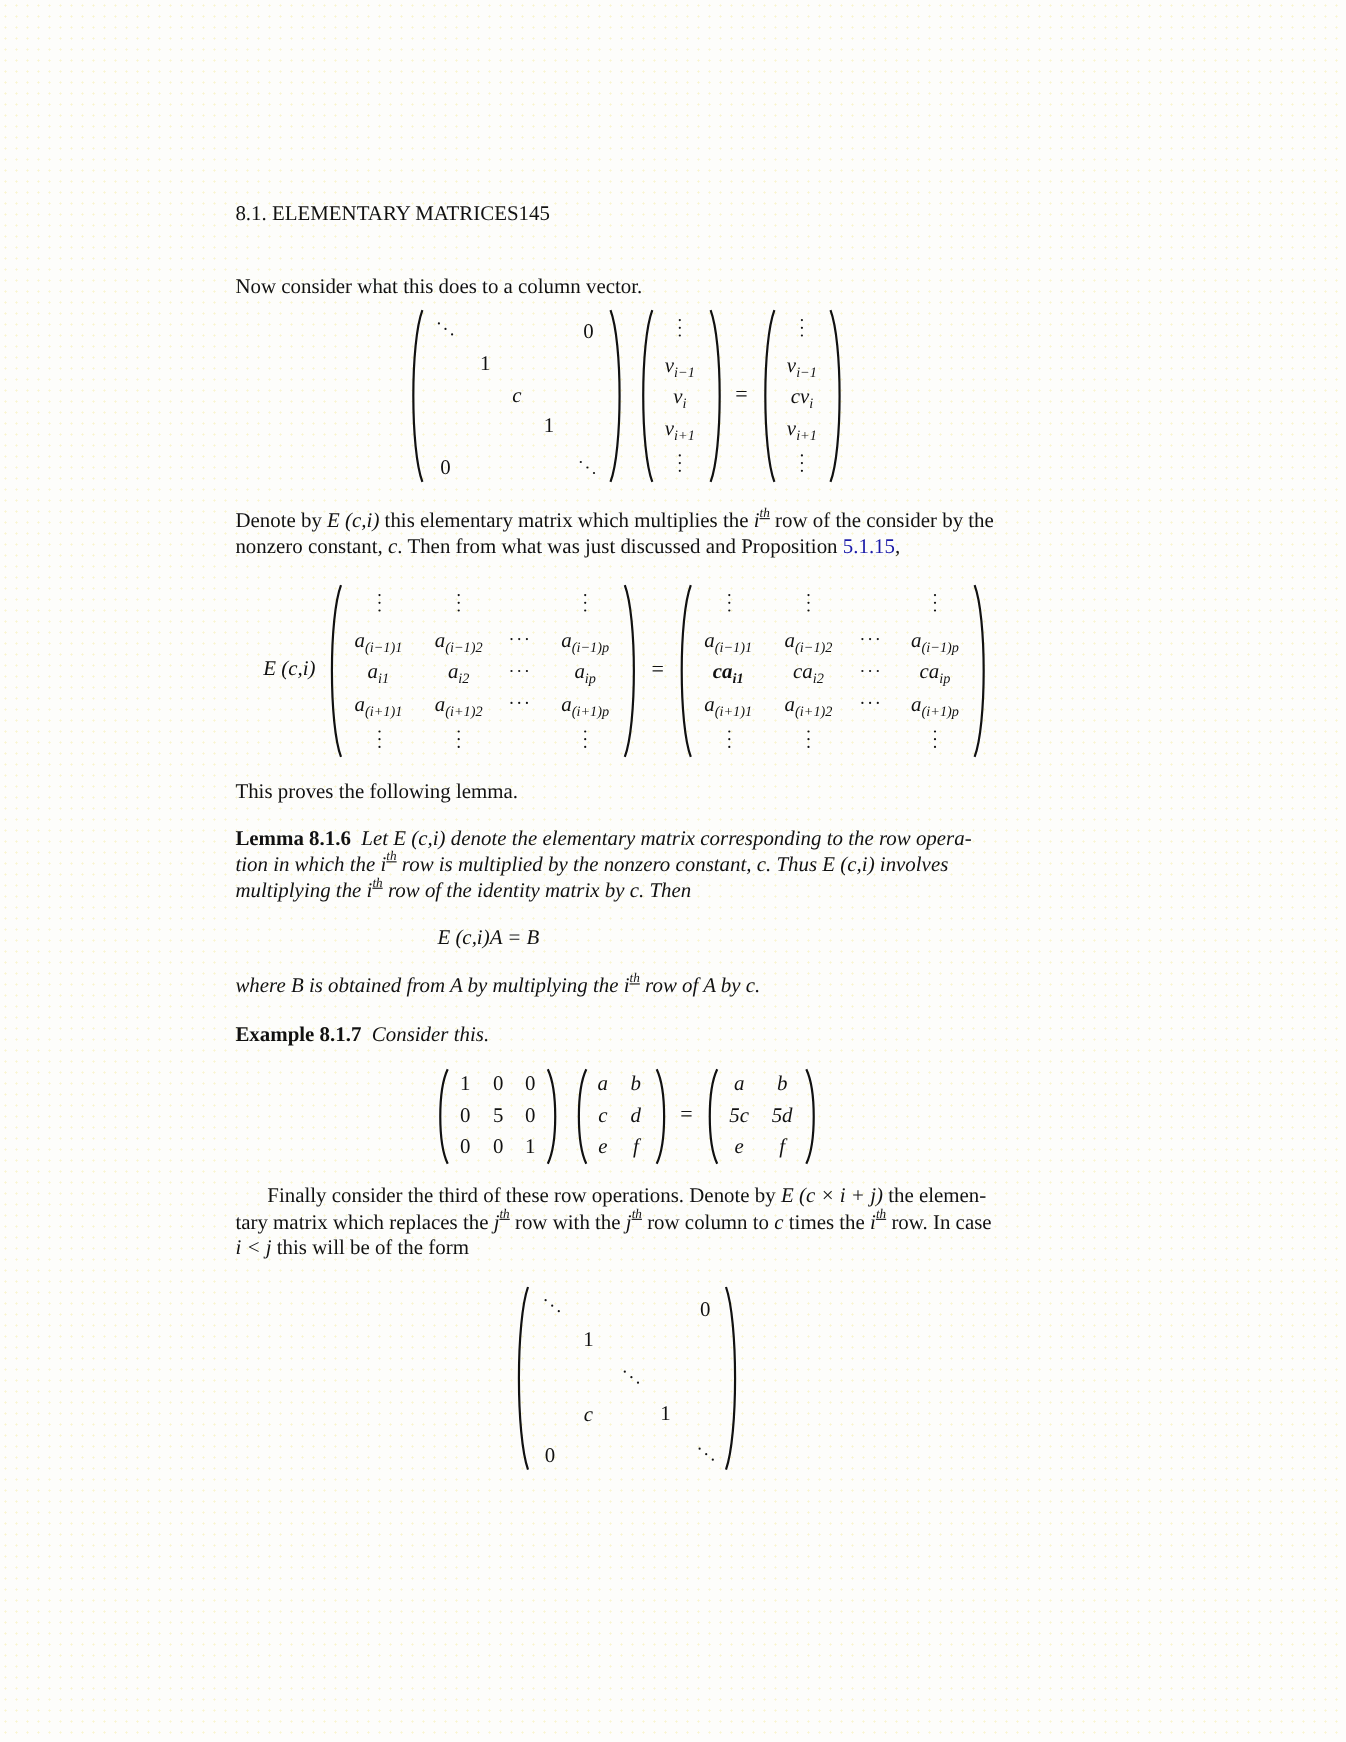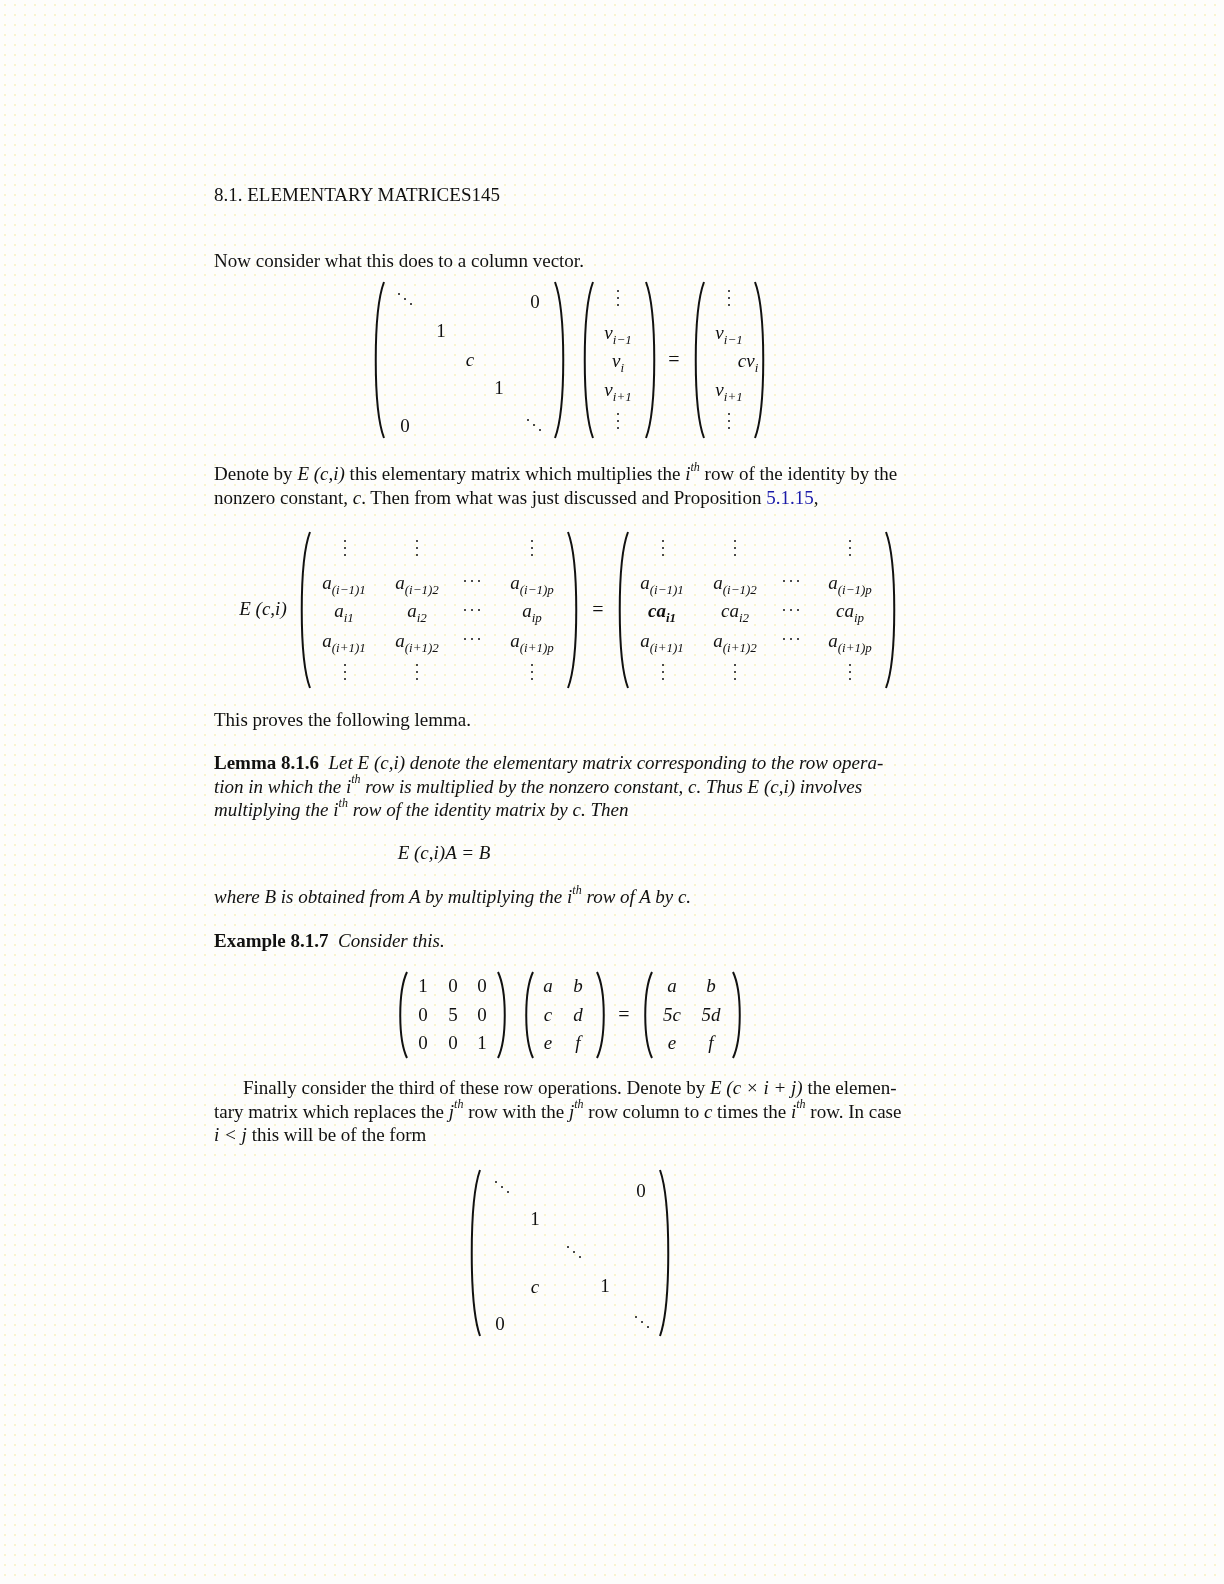--- a/index.html
+++ b/index.html
@@ -28,21 +28,21 @@
     }
     .para {
       left: 214px;
       width: 714px;
       font-size: 19px;
       line-height: 23.5px;
       text-align: justify;
     }
     i, .m { font-style: italic; }
     .up { font-style: normal; }
-    sup { font-size: 12px; line-height: 0; position: relative; top: -2px; }
+    sup { font-size: 12px; line-height: 0; position: relative; top: -2px; text-decoration: underline; }
     sub { font-size: 13px; line-height: 0; }
     a.link { color: #1a1aa8; text-decoration: none; }
     b { font-weight: bold; }
     .cell {
       position: absolute;
       font-size: 19px;
       transform: translate(-50%, -50%);
       white-space: nowrap;
       font-style: italic;
     }
@@ -121,31 +121,31 @@
   </svg>
   <svg class="abs" style="left:753px;top:281px;" width="16" height="158">
     <path d="M2 1 C13 30, 13 128, 2 157" stroke="#111" stroke-width="2" fill="none"></path>
   </svg>
   <div class="abs" style="left:728px;top:290px;">
     <div class="dot" style="left:0;top:0;"></div>
       <div class="dot" style="left:0;top:7px;"></div>
       <div class="dot" style="left:0;top:14px;"></div>
   </div>
   <div class="cell" style="left:729px;top:333px;"><span>v</span><sub class="m">i−1</sub></div>
-  <div class="cell" style="left:729px;top:361px;margin-left:19px;"><span>cv</span><sub class="m">i</sub></div>
+  <div class="cell" style="left:729px;top:361px;"><span>cv</span><sub class="m">i</sub></div>
   <div class="cell" style="left:729px;top:390px;"><span>v</span><sub class="m">i+1</sub></div>
   <div class="abs" style="left:728px;top:413px;">
     <div class="dot" style="left:0;top:0;"></div>
       <div class="dot" style="left:0;top:7px;"></div>
       <div class="dot" style="left:0;top:14px;"></div>
   </div>
 </div>
 
 <div class="abs para" style="top:462px;">
-  <span>Denote by </span><i>E</i><span class="m"> (c,i)</span><span> this elementary matrix which multiplies the </span><i>i</i><sup class="m">th</sup><span> row of the identity by the</span><br>
+  <span>Denote by </span><i>E</i><span class="m"> (c,i)</span><span> this elementary matrix which multiplies the </span><i>i</i><sup class="m">th</sup><span> row of the consider by the</span><br>
   <span>nonzero constant, </span><i>c</i><span>. Then from what was just discussed and Proposition </span><a class="link" href="#">5.1.15</a><span>,</span>
 </div>
 
 <div class="abs" style="left:0;top:0;width:1224px;height:1584px;pointer-events:none;">
   <div class="cell" style="left:263px;top:609px;">E (c,i)</div>
 
   <svg class="abs" style="left:296px;top:531px;" width="16" height="158">
     <path d="M14 1 C3 30, 3 128, 14 157" stroke="#111" stroke-width="2" fill="none"></path>
   </svg>
   <svg class="abs" style="left:566px;top:531px;" width="16" height="158">

